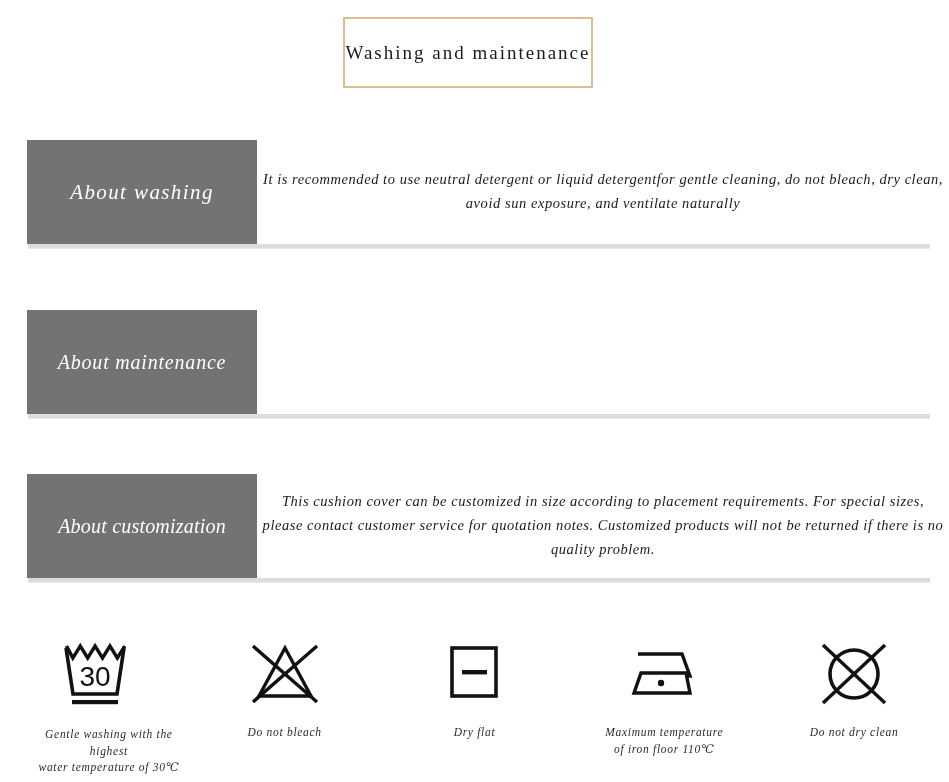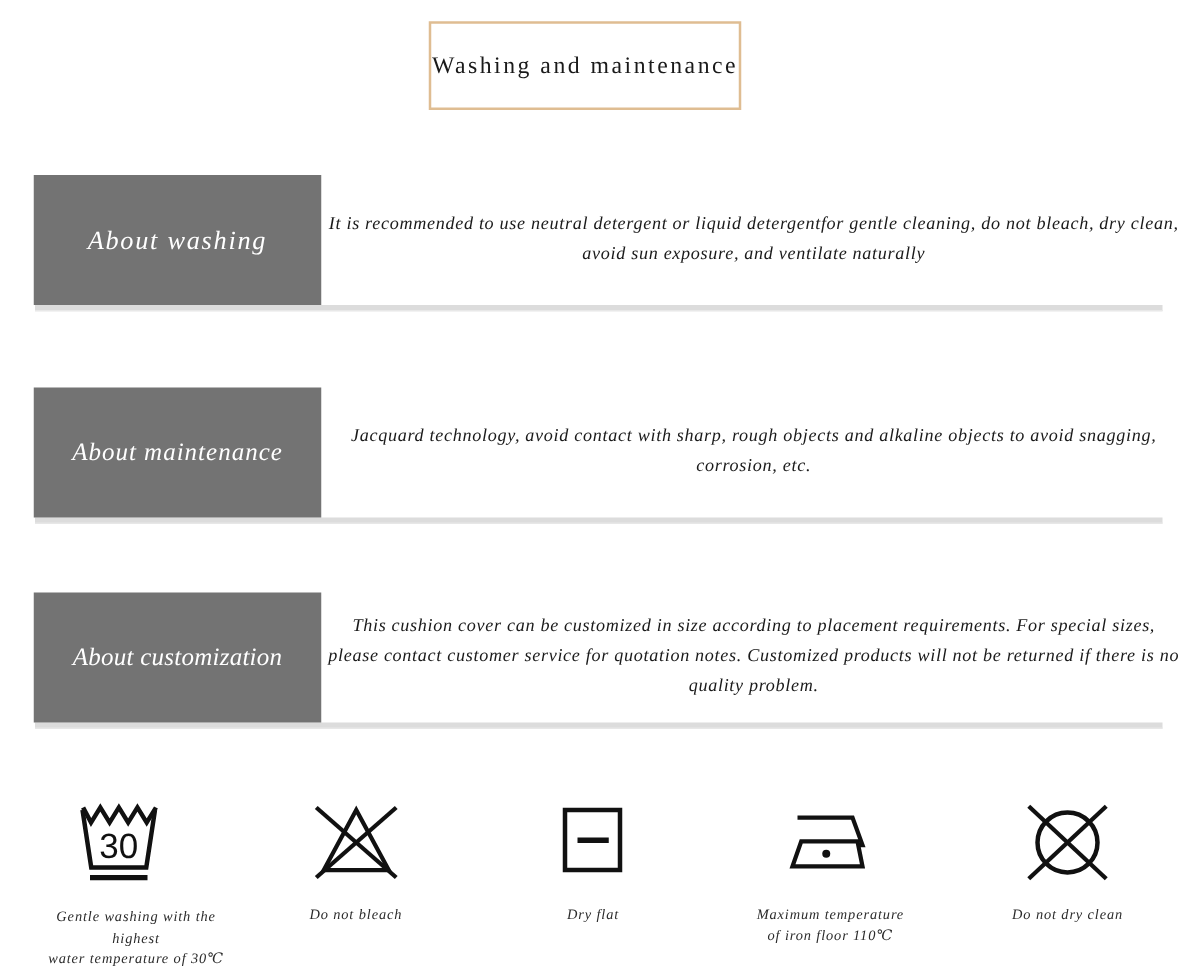--- a/index.html
+++ b/index.html
@@ -144,23 +144,20 @@
   <div class="sec-body">
     <p class="sec-body-text">It is recommended to use neutral detergent or liquid detergentfor gentle cleaning, do not bleach, dry clean, avoid sun exposure, and ventilate naturally</p>
   </div>
   <div class="sec-rule"></div>
 </div>
 
 <div class="section sec-2">
   <div class="sec-badge wide">
     <span class="sec-badge-label">About maintenance</span>
   </div>
-  <div class="sec-body">
-    <p class="sec-body-text">Jacquard technology, avoid contact with sharp, rough objects and alkaline objects to avoid snagging, corrosion, etc.</p>
-  </div>
   <div class="sec-rule"></div>
 </div>
 
 <div class="section sec-3">
   <div class="sec-badge widest">
     <span class="sec-badge-label">About customization</span>
   </div>
   <div class="sec-body">
     <p class="sec-body-text">This cushion cover can be customized in size according to placement requirements. For special sizes, please contact customer service for quotation notes. Customized products will not be returned if there is no quality problem.</p>
   </div>

